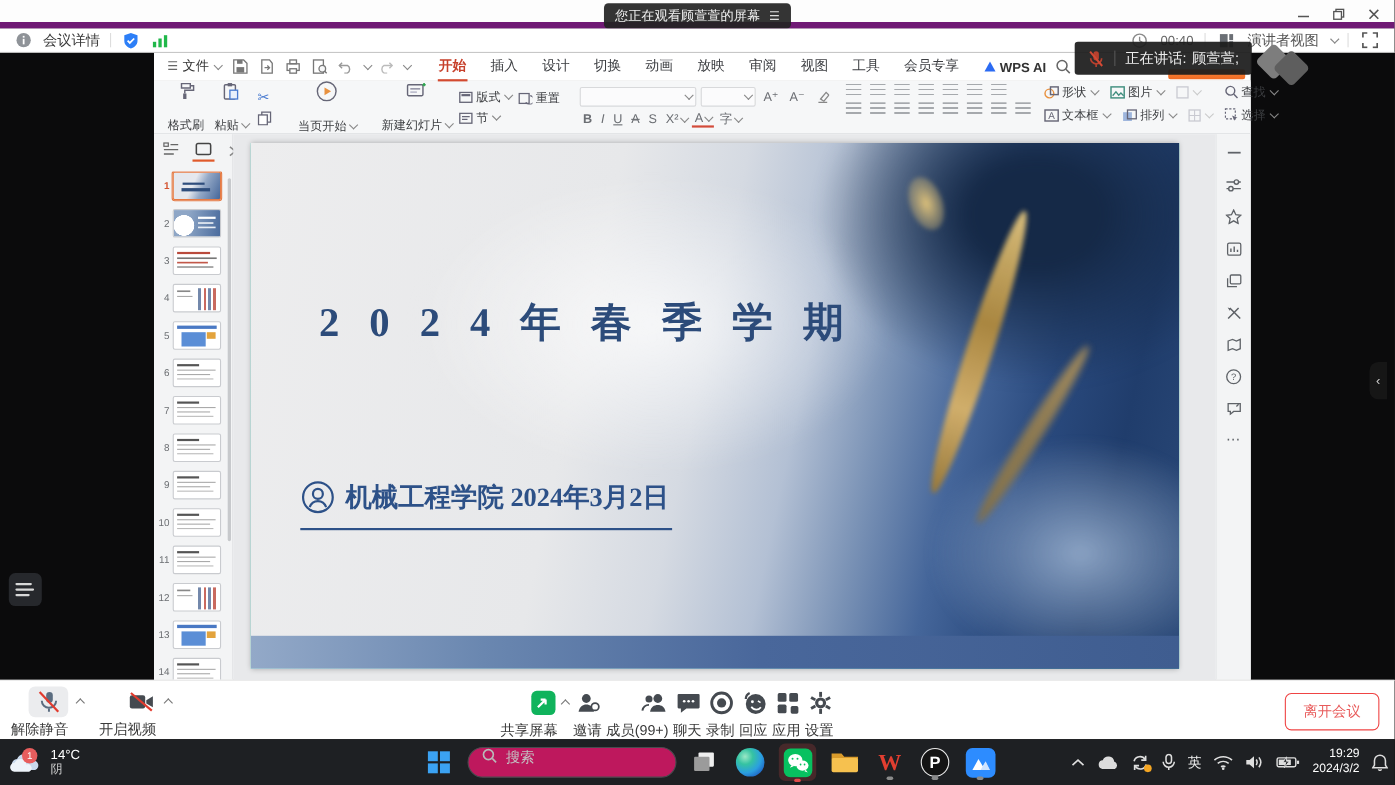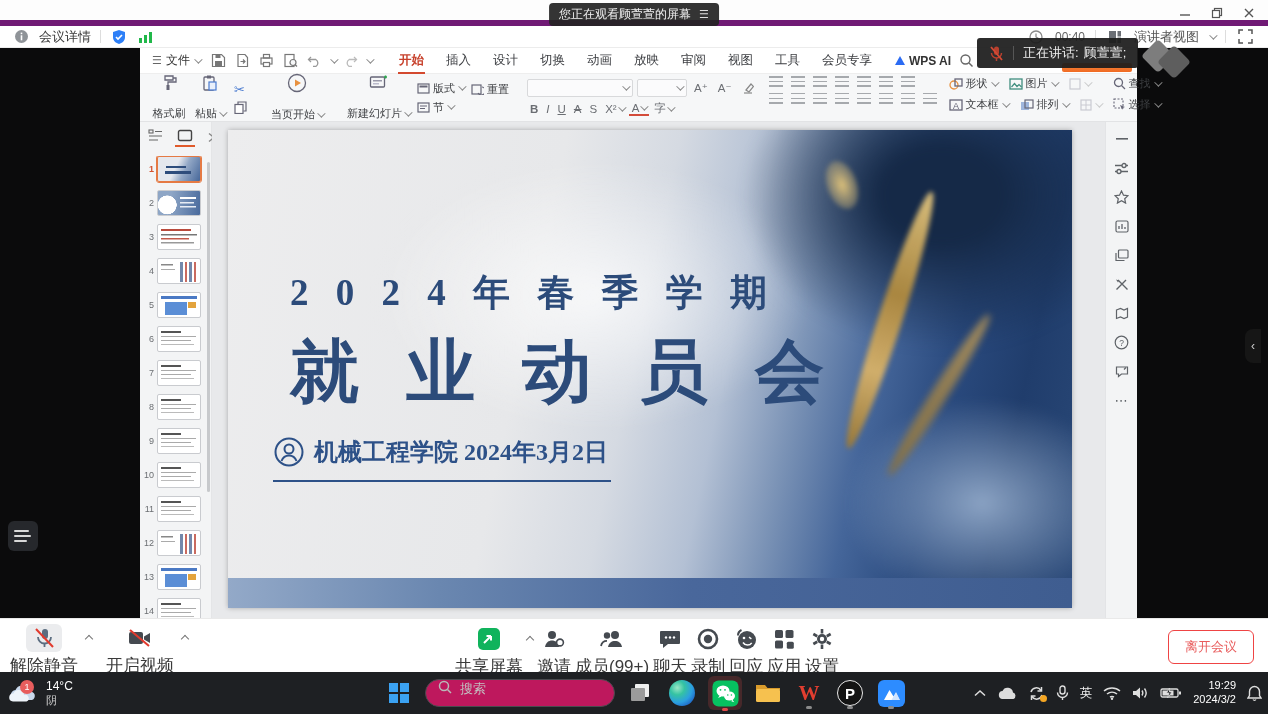--- a/index.html
+++ b/index.html
@@ -105,21 +105,21 @@
   .logo-diamond{position:absolute;z-index:30;width:24px;height:24px;border-radius:4px;transform:rotate(45deg)}
   .orange-strip{position:absolute;left:1062px;top:63px;width:70px;height:9px;background:linear-gradient(#ff8a3c,#ef6a23);border-radius:2px;z-index:20}
   .float-list{position:absolute;left:8px;top:521px;width:30px;height:30px;background:#26282c;border-radius:6px;z-index:35;
     display:flex;flex-direction:column;justify-content:center;gap:3px;padding-left:6px}
   .float-list i{display:block;height:2px;background:#d8d8d8;border-radius:1px}
   .edge-handle{position:absolute;left:1245px;top:329px;width:16px;height:34px;background:#161616;border-radius:8px 0 0 8px;z-index:35;
     display:flex;align-items:center;justify-content:center;color:#cfcfcf;font-size:12px}
 
   
   .meet-bar{position:absolute;left:0;top:618px;width:1268px;height:54px;background:#fff;border-top:1px solid #e9e9e9}
-  .mitem{display:flex;flex-direction:column;align-items:center;gap:2px;font-size:17px;color:#3a3a3a;white-space:nowrap}
+  .mitem{display:flex;flex-direction:column;align-items:flex-end;gap:2px;font-size:13px;color:#3a3a3a;white-space:nowrap}
   .micon{height:28px;display:flex;align-items:center;justify-content:center}
   .mute-box{background:#ebecee;border-radius:6px;padding:2px 6px}
   .cu{display:inline-block;width:6px;height:6px;border-right:1.4px solid #777;border-bottom:1.4px solid #777;transform:rotate(-135deg);margin-left:4px}
   .left-ctrls{position:absolute;left:10px;top:5px;display:flex;align-items:flex-start;gap:4px}
   .center-ctrls{position:absolute;left:455px;top:6px;display:flex;align-items:flex-start;gap:4px}
   .leave-btn{position:absolute;right:14px;top:11px;border:1px solid #ef4444;color:#e85b5b;font-size:13px;border-radius:6px;
     padding:7px 16px;background:#fff}
 
   
   .taskbar{position:absolute;left:0;top:672px;width:1268px;height:42px;background:#1e2023;display:flex;align-items:center}
@@ -612,21 +612,20 @@
         <div class="work">
           <div class="slide">
             <div class="bg-main"></div>
             <div class="bg-swirl"></div>
             <div class="bg-corner"></div>
             <div class="bg-lightbr"></div>
             <div class="bg-gold1"></div>
             <div class="bg-gold2"></div>
             <div class="bg-gold3"></div>
             <div class="s-title1">2 0 2 4 年 春 季 学 期</div>
-            <div class="s-title2">就 业 动 员 会</div>
             <div class="s-sub">
               <svg width="30" height="30">
                   <circle cx="15" cy="15" r="13.5" fill="none" stroke="#2d5188" stroke-width="2"></circle>
                   <circle cx="15" cy="12" r="4.5" fill="none" stroke="#2d5188" stroke-width="2"></circle>
                   <path d="M7.5 24c1.5-4 4.5-5.5 7.5-5.5s6 1.5 7.5 5.5" fill="none" stroke="#2d5188" stroke-width="2"></path>
                 </svg>
               <span class="s-sub-text">机械工程学院 2024年3月2日</span>
             </div>
             <div class="s-rule"></div>
             <div class="slide-band"></div>

